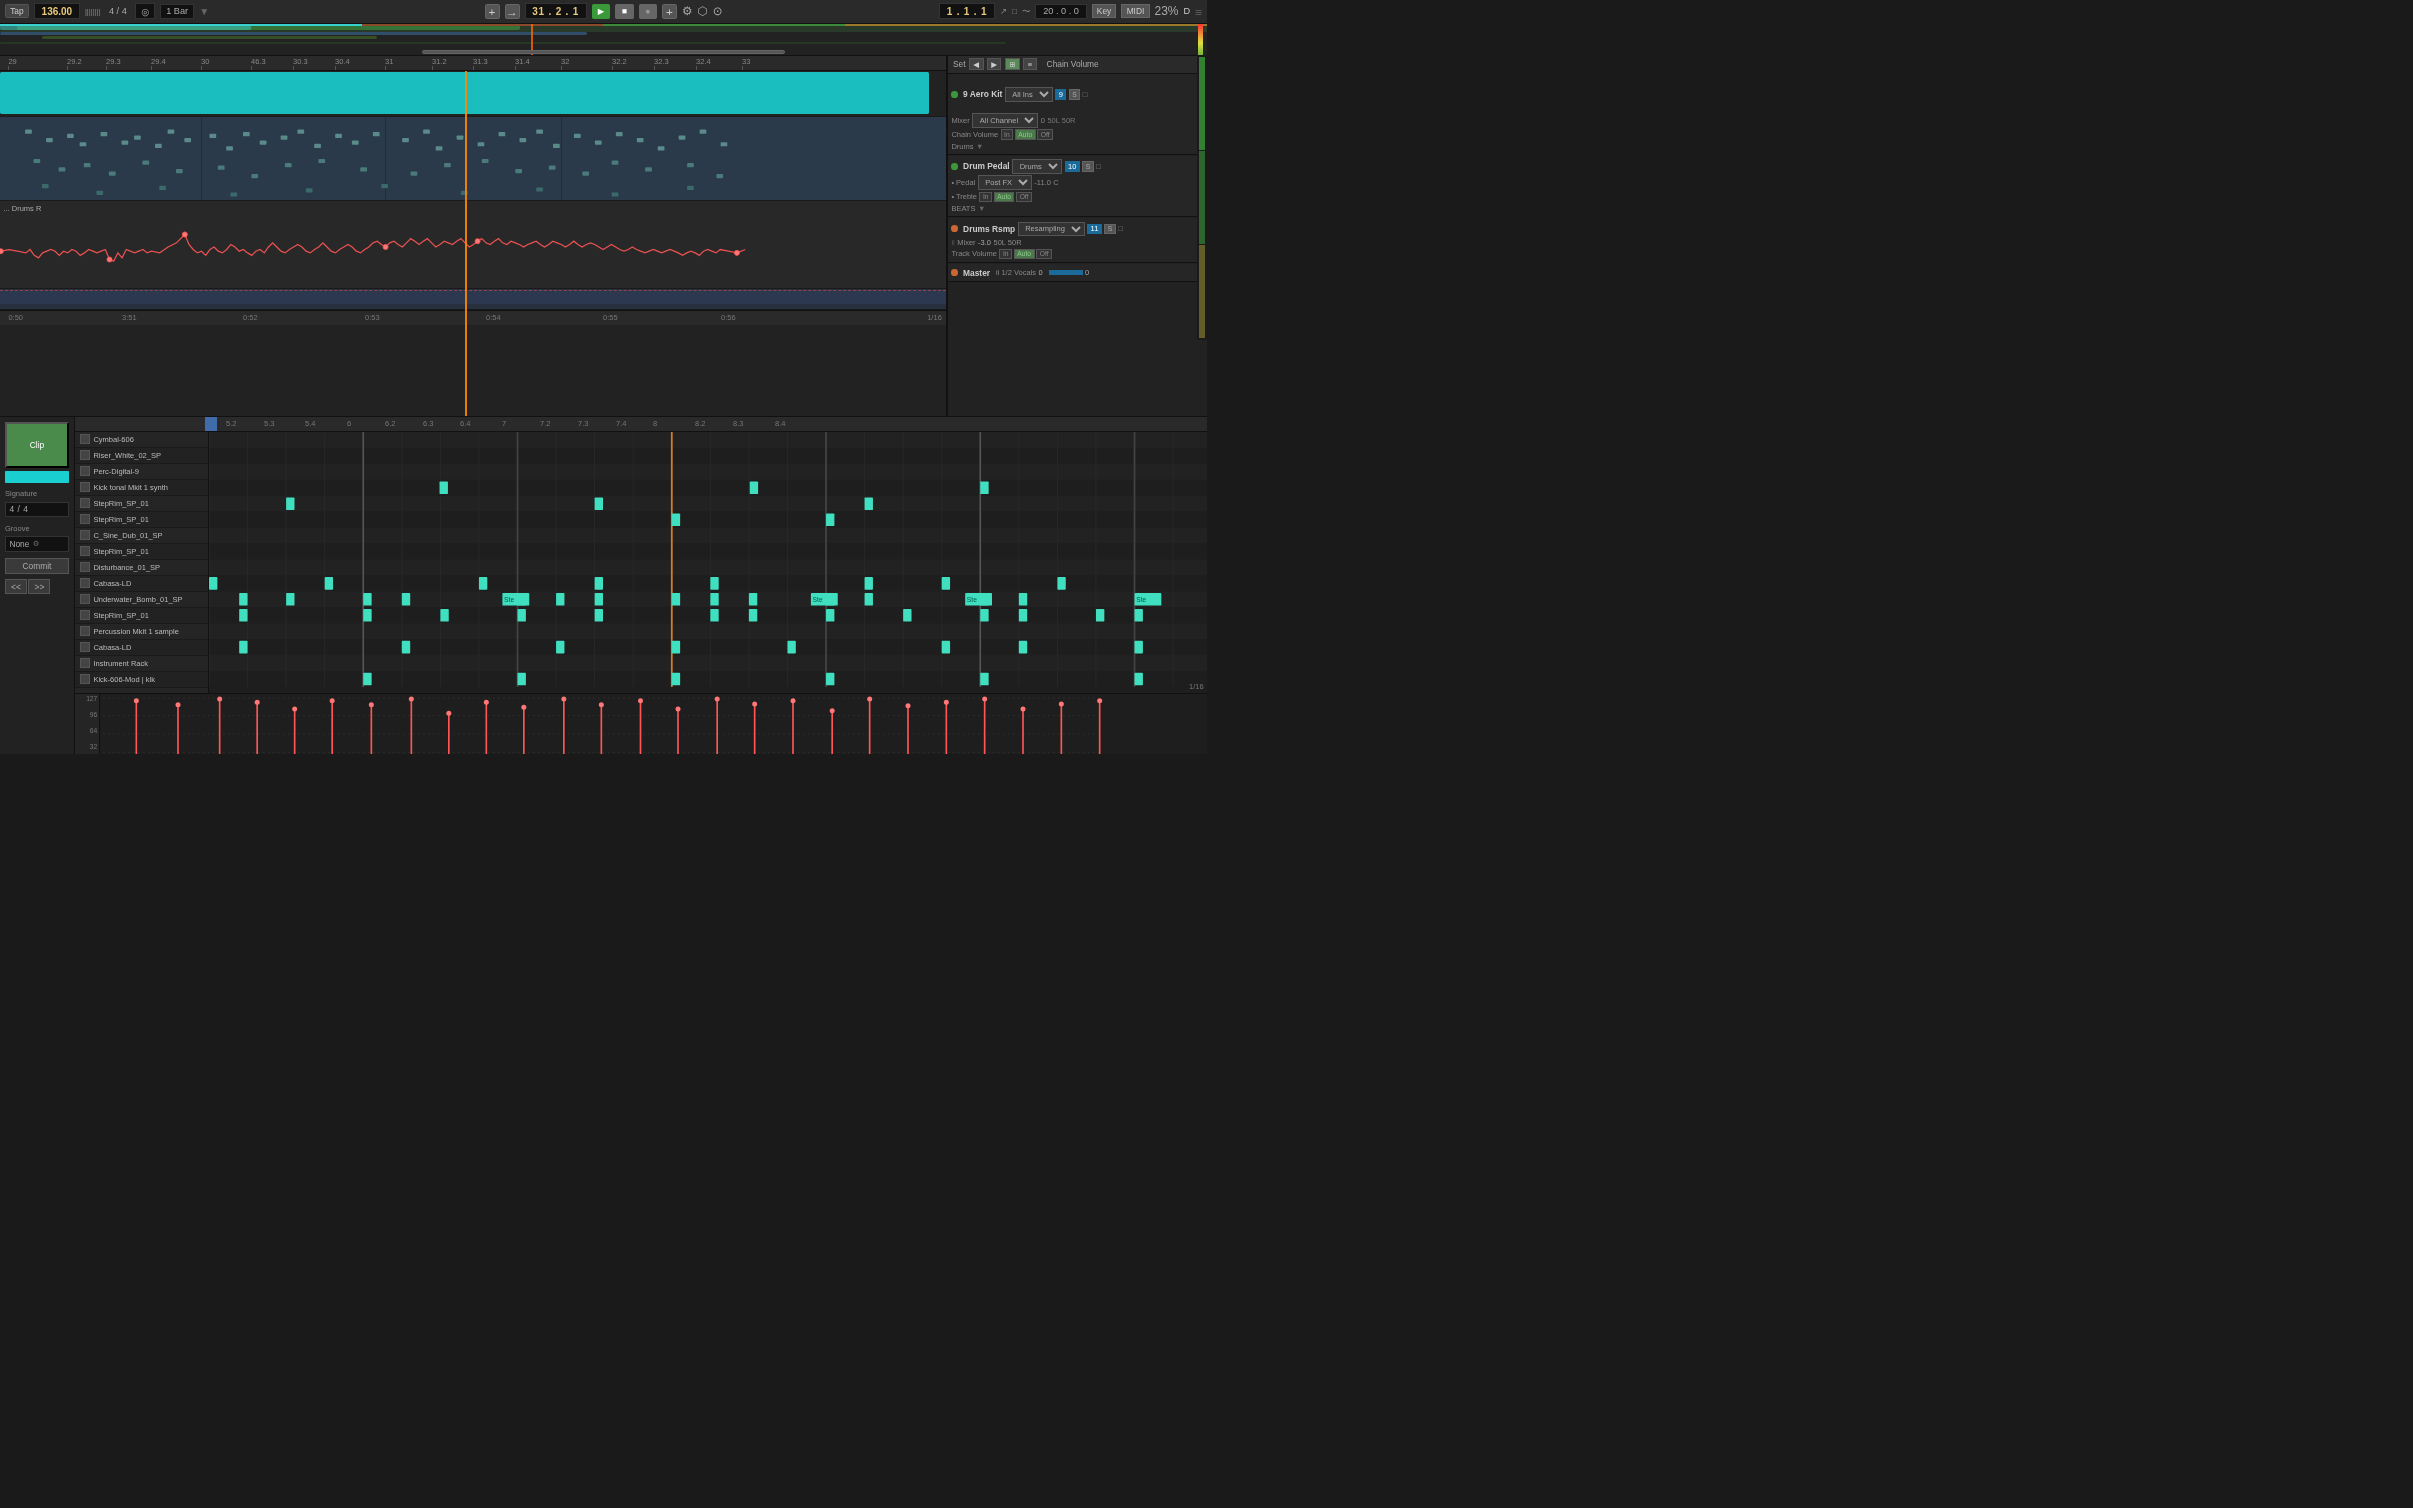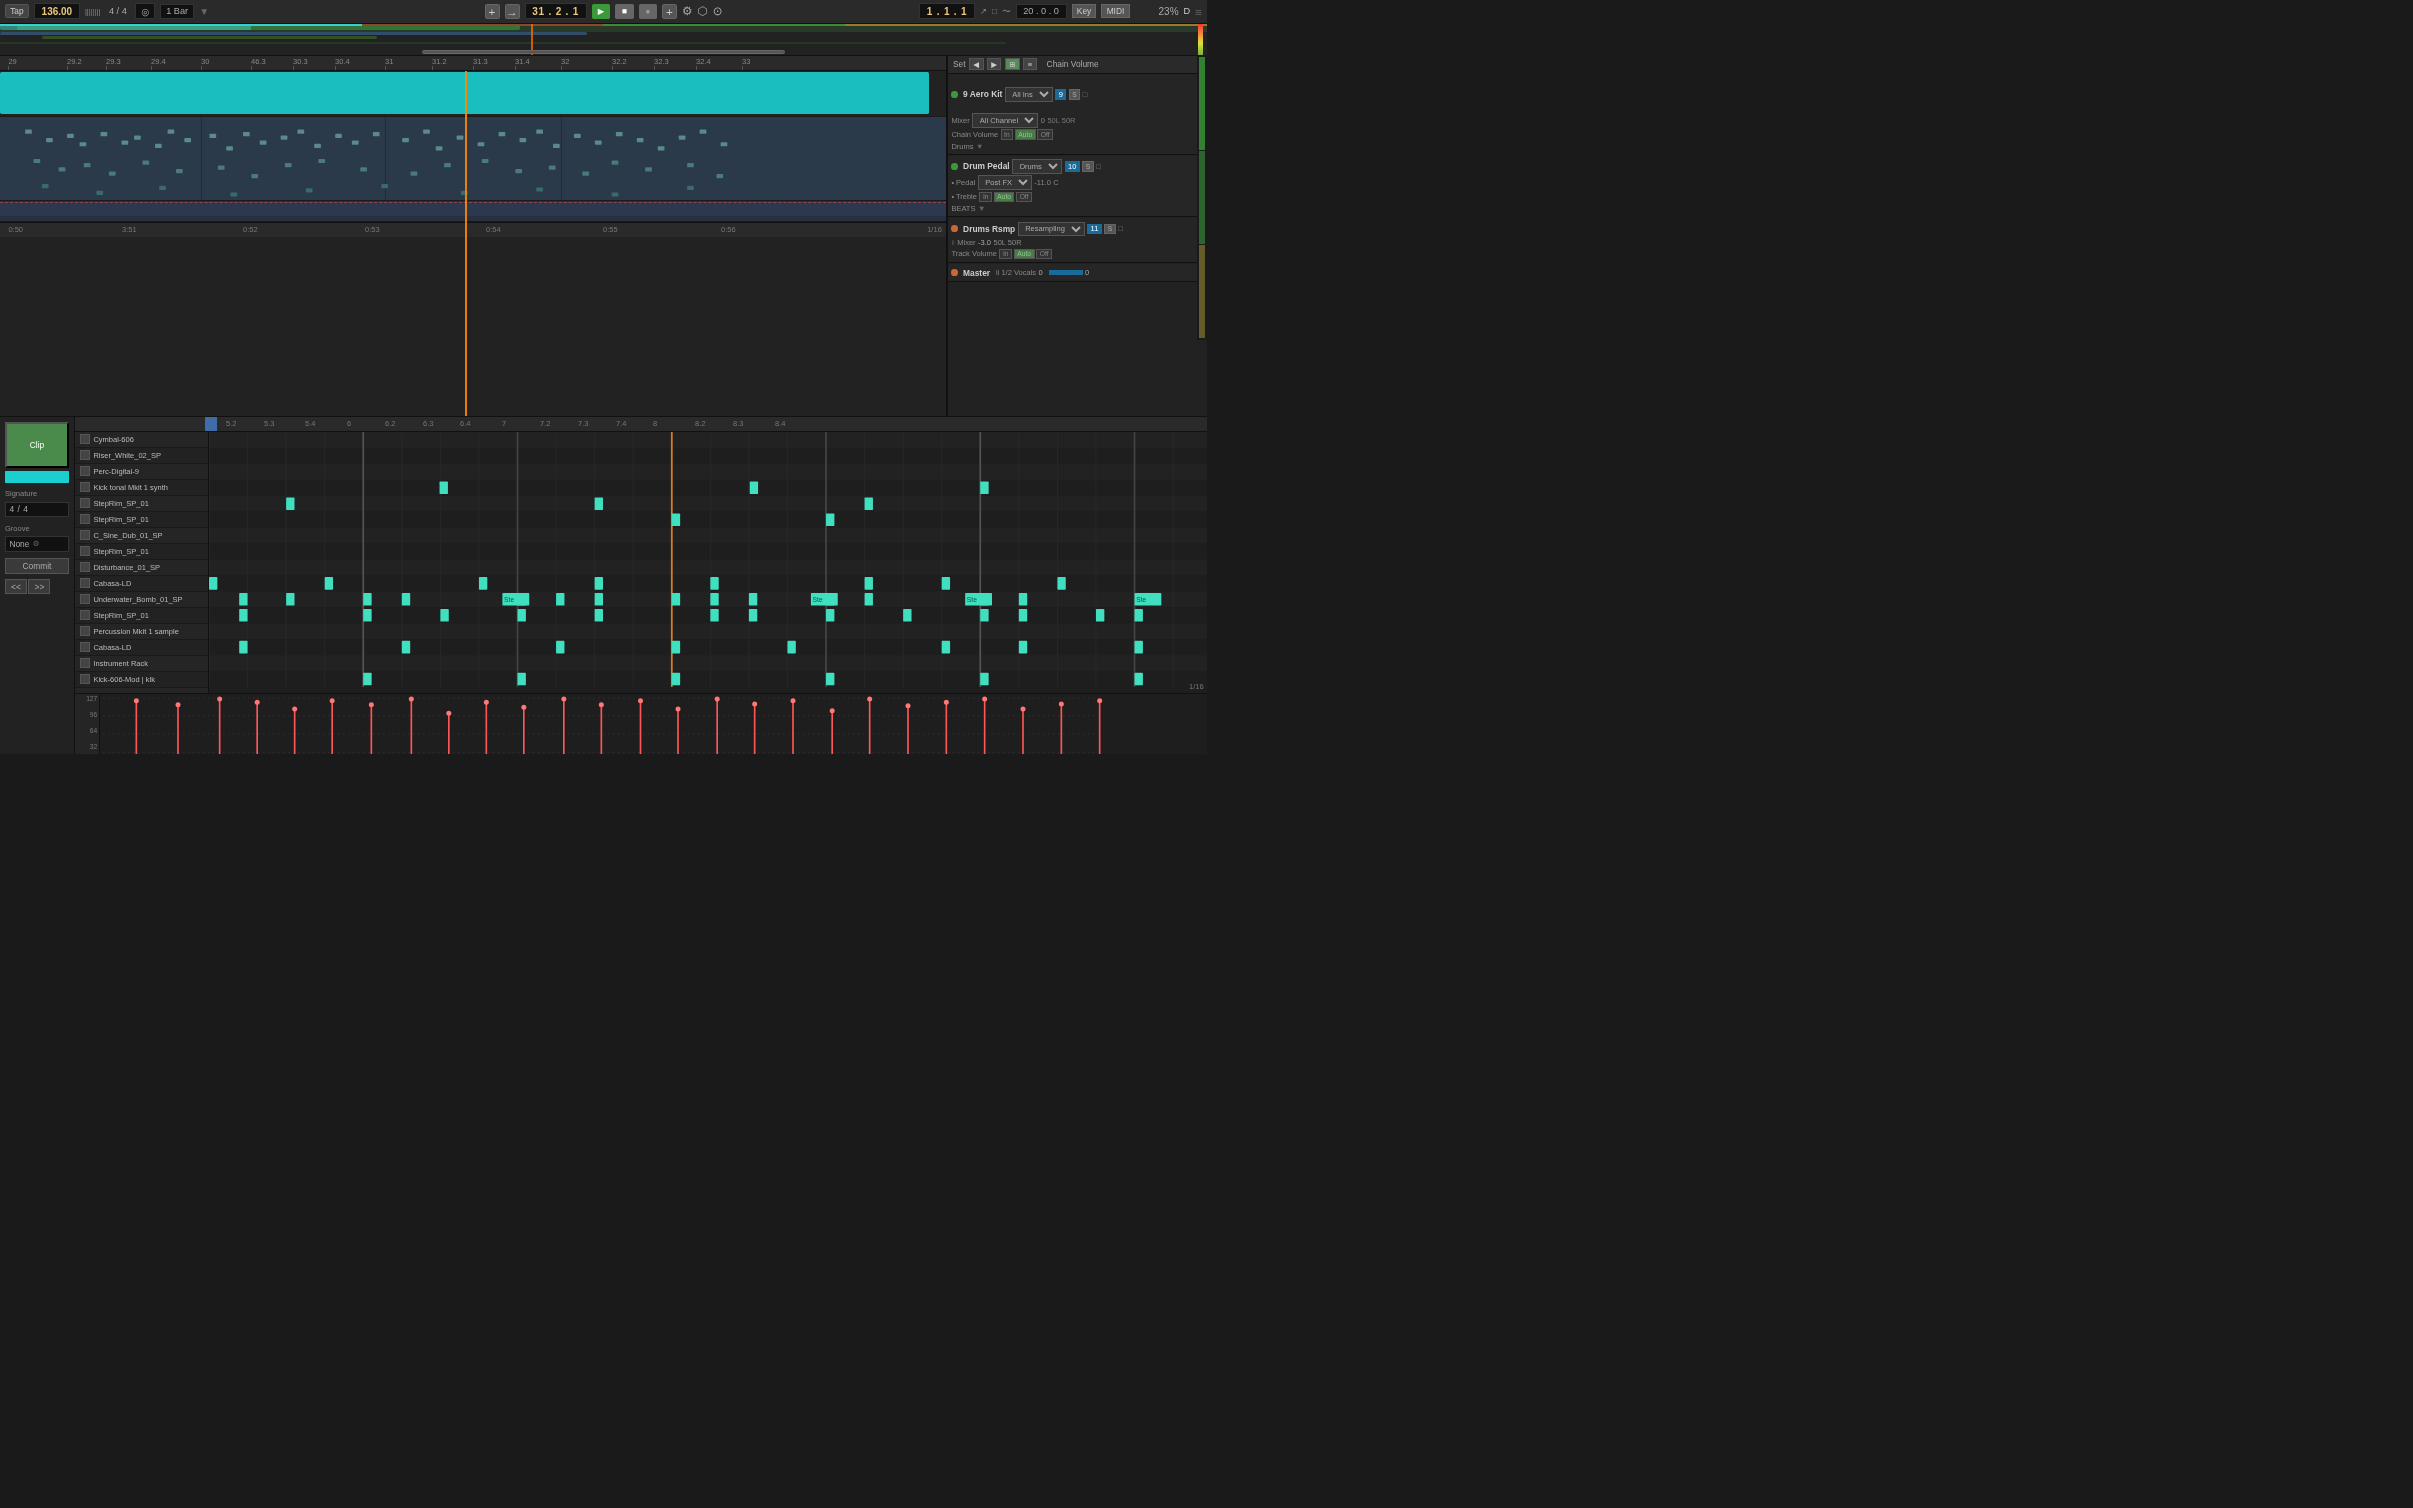--- a/index.html
+++ b/index.html
@@ -105,22 +105,21 @@
     .midi-btn {
       background: #555;
       border: 0.8px solid #666;
       color: #ccc;
       padding: 0.8px 4.2px;
       font-size: 8.4px;
       cursor: pointer;
     }
     .percent-display {
       color: #aaa;
-      font-size: 10px;
-      margin-left: 24px;
+      font-size: 12px;
     }
 
     
     .overview-section {
       height: 32px;
       background: #222;
       border-bottom: 0.8px solid #111;
       position: relative;
       overflow: hidden;
     }
@@ -620,20 +619,52 @@
           <rect x="275" y="90" width="8" height="5" fill="#3a6a6a" rx="1"></rect>
           <rect x="365" y="85" width="8" height="5" fill="#3a6a6a" rx="1"></rect>
           <rect x="455" y="80" width="8" height="5" fill="#3a6a6a" rx="1"></rect>
           <rect x="550" y="88" width="8" height="5" fill="#3a6a6a" rx="1"></rect>
           <rect x="640" y="84" width="8" height="5" fill="#3a6a6a" rx="1"></rect>
           <rect x="730" y="90" width="8" height="5" fill="#3a6a6a" rx="1"></rect>
           <rect x="820" y="82" width="8" height="5" fill="#3a6a6a" rx="1"></rect>
         </svg>
       </div>
 
+      <div class="track-row automation-track" style="height:88px;background:#282828;">
+        <div style="position:absolute;top:1.7px;left:0;font-size:7.5px;color:#aaa;padding:1.7px 3.4px;">... Drums R</div>
+        <svg width="100%" height="100%" style="position:absolute;top:0;left:0;" viewBox="0 0 1129 104">
+
+          <polyline points="
+            0,60 10,58 20,60 30,62 35,58 40,65 45,68 50,62 55,60 60,58 65,60 70,65
+            75,60 80,62 85,58 90,60 95,65 100,62 105,58 110,60 115,62 120,60 125,58
+            130,70 135,72 140,62 145,68 150,58 155,60 160,62 165,60 170,58 175,62
+            180,60 190,62 200,55 210,50 215,45 220,40 225,52 230,58 235,62 240,60
+            245,65 250,58 255,55 260,60 265,62 270,58 275,52 280,55 285,60 290,58
+            295,62 300,65 305,60 310,58 315,62 320,55 325,50 330,55 335,60 340,62
+            345,58 350,55 355,52 360,55 365,60 370,62 375,58 380,55 385,50 390,55
+            395,60 400,62 405,58 410,55 415,52 420,55 425,60 430,62 435,58 440,55
+            445,50 450,48 455,52 460,55 465,50 470,48 475,52 480,55 485,50 490,45
+            495,48 500,52 505,48 510,45 515,50 520,55 525,52 530,48 535,50 540,52
+            545,48 550,45 555,50 560,55 565,52 570,48 575,45 580,50 585,52 590,48
+            595,45 600,50 605,52 610,48 615,50 620,52 625,55 630,52 635,50 640,48
+            645,52 650,55 655,52 660,48 665,50 670,52 675,55 680,52 685,48 690,52
+            695,55 700,52 705,50 710,52 715,55 720,58 725,55 730,52 735,55 740,58
+            745,60 750,58 755,55 760,58 765,60 770,62 775,60 780,58 785,60 790,62
+            795,60 800,58 805,60 810,62 815,65 820,62 825,60 830,62 835,65 840,60
+            845,58 850,60 855,62 860,58 870,60 880,62 890,58
+          " fill="none" stroke="#ff5555" stroke-width="1.5" opacity="0.9"></polyline>
+
+          <circle cx="0" cy="60" r="3" fill="#ff7777" stroke="#ff5555" stroke-width="1"></circle>
+          <circle cx="130" cy="70" r="3" fill="#ff7777" stroke="#ff5555" stroke-width="1"></circle>
+          <circle cx="220" cy="40" r="3" fill="#ff7777" stroke="#ff5555" stroke-width="1"></circle>
+          <circle cx="460" cy="55" r="3" fill="#ff7777" stroke="#ff5555" stroke-width="1"></circle>
+          <circle cx="570" cy="48" r="3" fill="#ff7777" stroke="#ff5555" stroke-width="1"></circle>
+          <circle cx="880" cy="62" r="3" fill="#ff7777" stroke="#ff5555" stroke-width="1"></circle>
+        </svg>
+      </div>
 
       <div class="track-row small-track" style="height:21px;background:#283040;">
         <div style="position:absolute;top:1.7px;left:0;width:100%;height:13.4px;background:#304060;opacity:0.5;border-top:0.8px dashed #ff5555;"></div>
       </div>
 
       <div style="height:15px;background:#2a2a2a;border-top:0.8px solid #111;display:flex;align-items:center;position:relative;overflow:hidden;">
         <span style="position:absolute;left:8.4px;color:#777;font-size:7.5px;">0:50</span>
         <span style="position:absolute;left:122px;color:#777;font-size:7.5px;">3:51</span>
         <span style="position:absolute;left:243px;color:#777;font-size:7.5px;">0:52</span>
         <span style="position:absolute;left:365px;color:#777;font-size:7.5px;">0:53</span>

